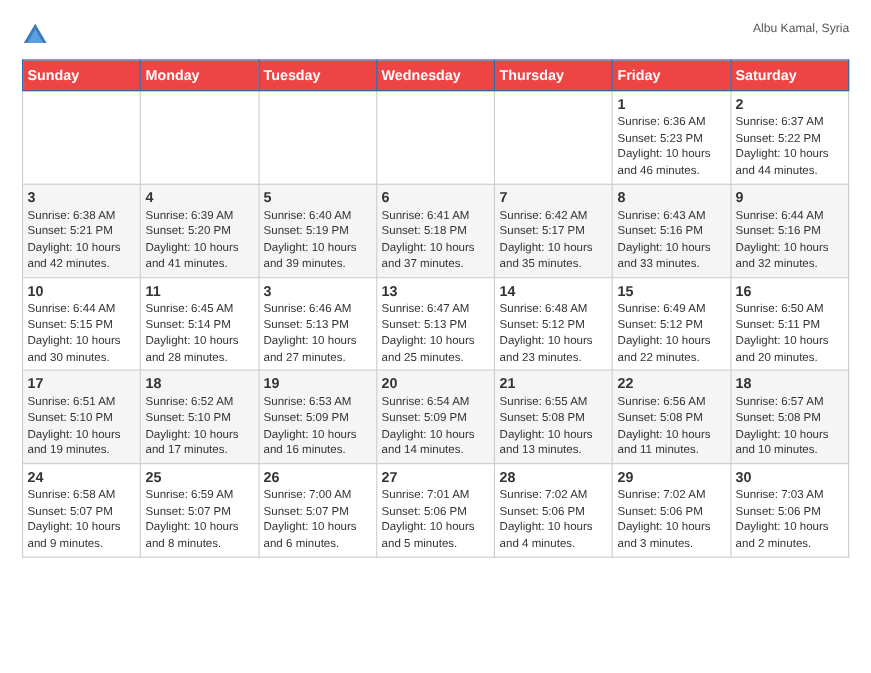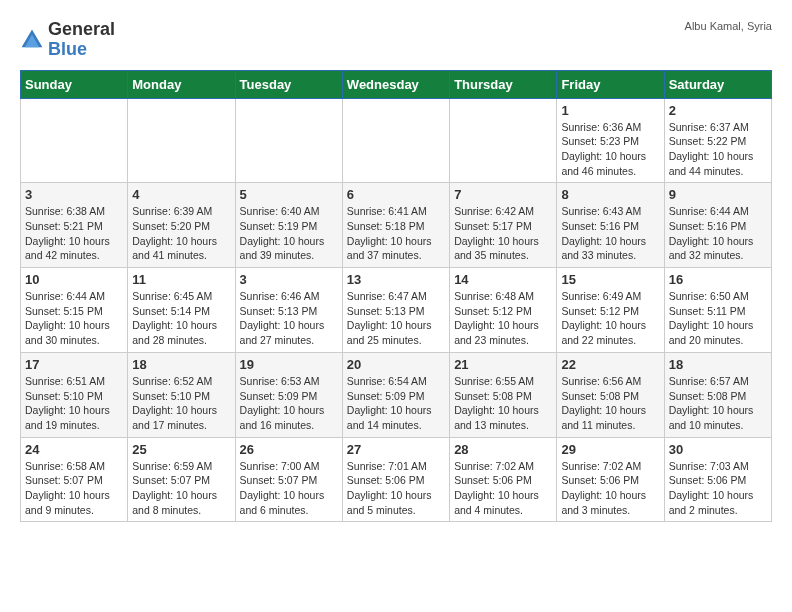--- a/index.html
+++ b/index.html
@@ -51,21 +51,21 @@
     .location {
       font-size: 11px;
       color: #555;
     }
     table {
       width: 100%;
       border-collapse: collapse;
       font-size: 11px;
     }
     thead tr th {
-      background-color: #15803d;
+      background-color: #ef4444;
       color: #fff;
       padding: 6px 4px;
       text-align: left;
       font-size: 13px;
       font-weight: bold;
       border: 1px solid #2a6aaf;
     }
     tbody tr td {
       vertical-align: top;
       padding: 4px;
@@ -98,24 +98,20 @@
   </style>
 </head>
 <body>
 
 <div class="header-area">
   <div class="logo">
     <svg class="logo-icon" viewBox="0 0 30 30" xmlns="http://www.w3.org/2000/svg">
       <polygon points="15,2 28,24 2,24" fill="#3a7bbf"></polygon>
       <polygon points="15,8 24,24 6,24" fill="#5a9fdf"></polygon>
     </svg>
-    <div class="logo-text">
-      <span class="logo-general">General</span>
-      <span class="logo-blue">Blue</span>
-    </div>
   </div>
   <div class="title-area">
     <div class="location">Albu Kamal, Syria</div>
   </div>
 </div>
 
 <table>
   <thead>
     <tr>
     <th>Sunday</th>

